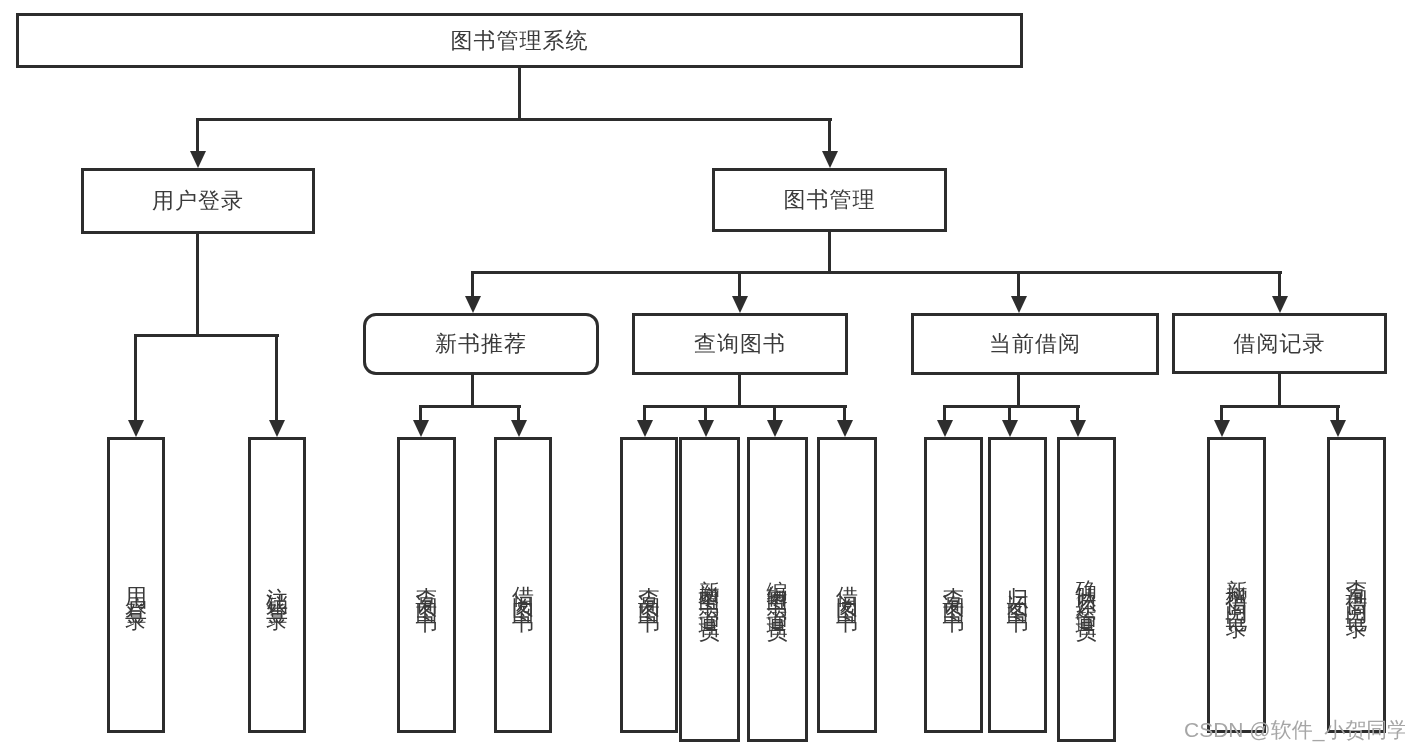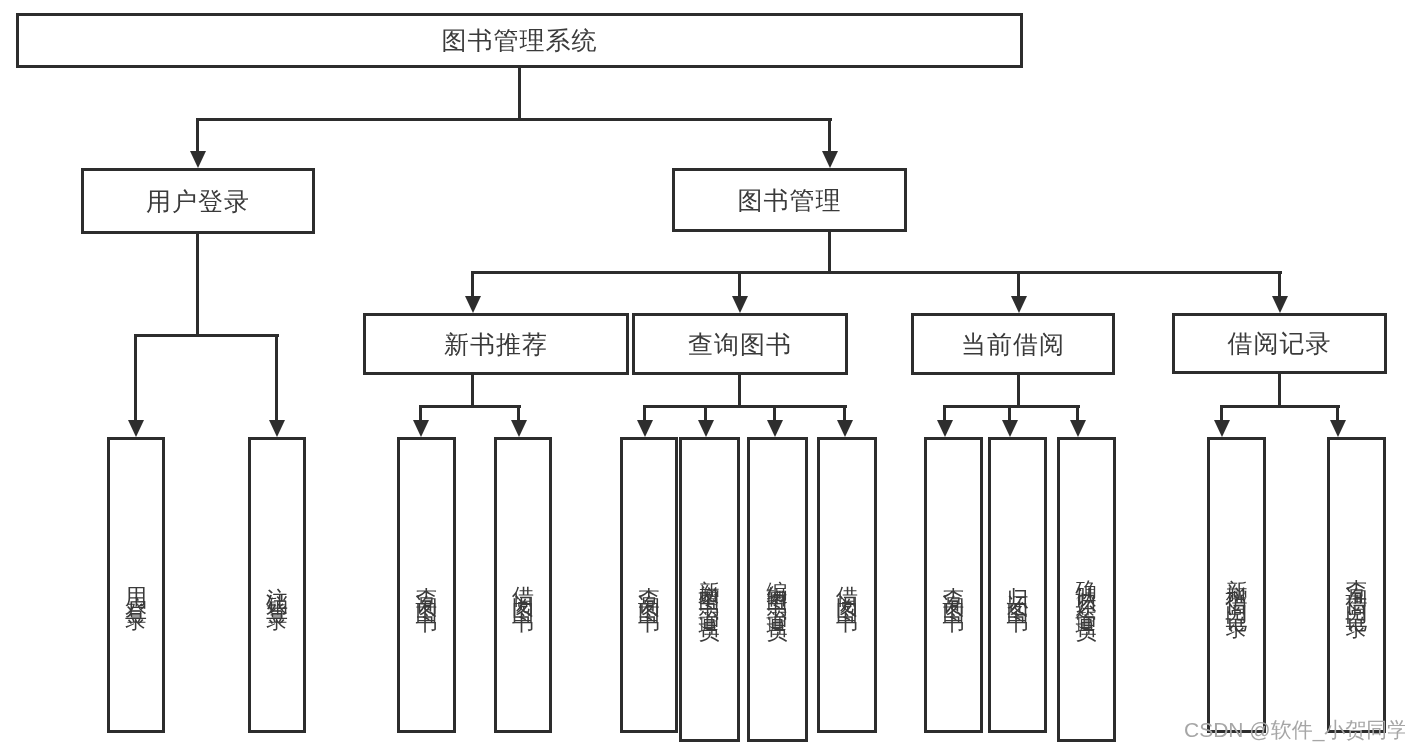--- a/index.html
+++ b/index.html
@@ -14,21 +14,21 @@
   .node {
     position: absolute;
     box-sizing: border-box;
     border: 3px solid #2d2d2d;
     background: #ffffff;
     display: flex;
     align-items: center;
     justify-content: center;
     color: #3a3a3a;
   }
-  .hnode { font-size: 25px; letter-spacing: 1px; }
+  .hnode { font-size: 22px; letter-spacing: 1px; }
   .vnode span {
     writing-mode: vertical-rl;
     text-orientation: mixed;
     font-size: 22px;
     letter-spacing: 8px;
     line-height: 1;
     color: #3a3a3a;
   }
   .vnode.dense span { letter-spacing: 6px; font-size: 21px; }
   .line { position: absolute; background: #2d2d2d; }
@@ -109,25 +109,25 @@
   <div class="line" style="left:1278px;top:373px;width:3px;height:35px;"></div>
   <div class="line" style="left:1220px;top:405px;width:120px;height:3px;"></div>
   <div class="line" style="left:1220px;top:405px;width:3px;height:16px;"></div>
   <div class="line" style="left:1336px;top:405px;width:3px;height:16px;"></div>
   <div class="arrow" style="left:1214px;top:420px;"></div>
   <div class="arrow" style="left:1330px;top:420px;"></div>
 
   <div class="node hnode" style="left:16px;top:13px;width:1007px;height:55px;">图书管理系统</div>
 
   <div class="node hnode" style="left:81px;top:168px;width:234px;height:66px;">用户登录</div>
-  <div class="node hnode" style="left:672px;top:168px;width:235px;height:64px;">图书管理</div>
+  <div class="node hnode" style="left:712px;top:168px;width:235px;height:64px;">图书管理</div>
 
-  <div class="node hnode" style="left:363px;top:313px;width:266px;height:62px;">新书推荐</div>
+  <div class="node hnode" style="left:363px;top:313px;width:236px;height:62px;border-radius:13px;">新书推荐</div>
   <div class="node hnode" style="left:632px;top:313px;width:216px;height:62px;">查询图书</div>
-  <div class="node hnode" style="left:911px;top:313px;width:204px;height:62px;">当前借阅</div>
+  <div class="node hnode" style="left:911px;top:313px;width:248px;height:62px;">当前借阅</div>
   <div class="node hnode" style="left:1172px;top:313px;width:215px;height:61px;">借阅记录</div>
 
   <div class="node vnode" style="left:107px;top:437px;width:58px;height:296px;">
     <span>用户登录</span>
   </div>
   <div class="node vnode" style="left:248px;top:437px;width:58px;height:296px;">
     <span>注销登录</span>
   </div>
 
   <div class="node vnode" style="left:397px;top:437px;width:59px;height:296px;">

